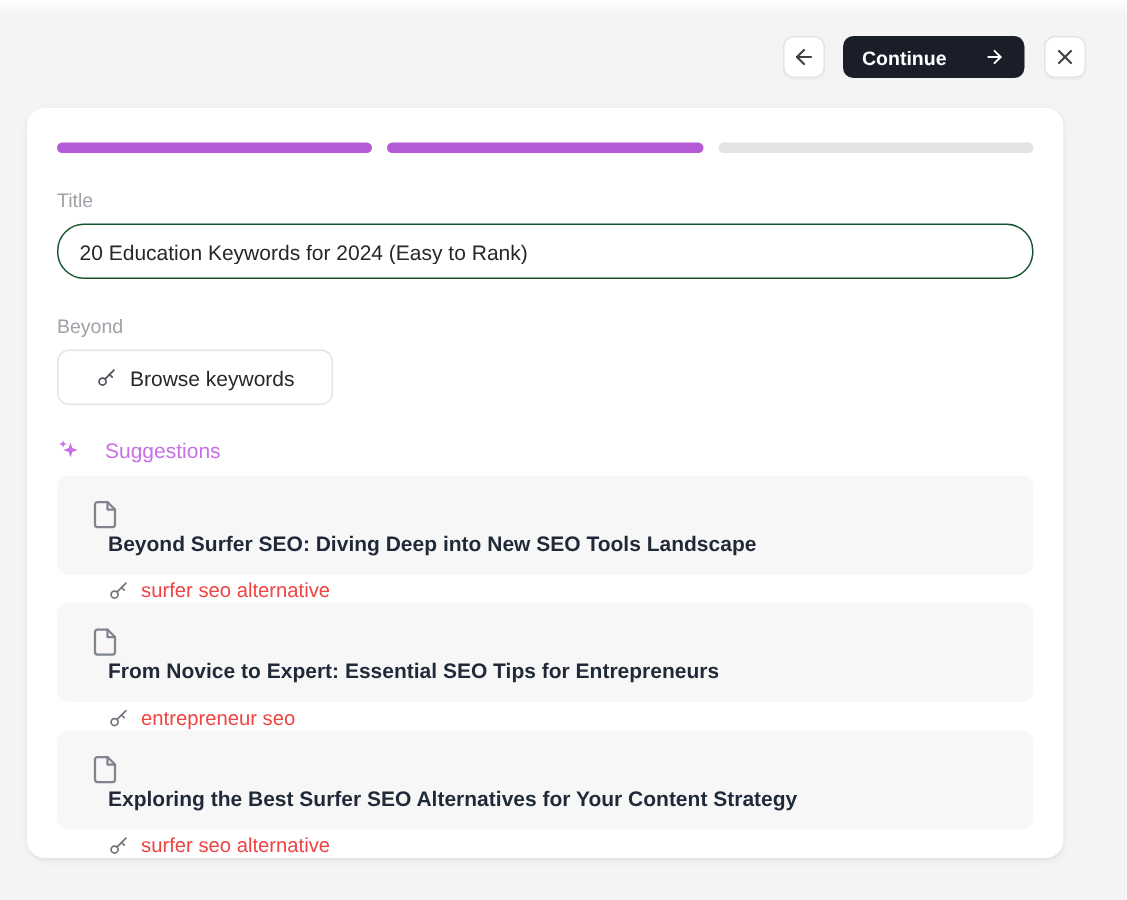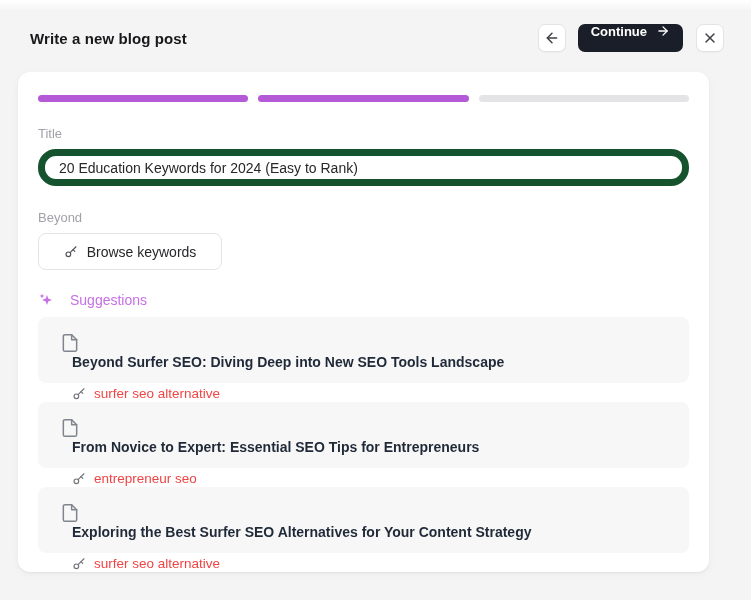--- a/index.html
+++ b/index.html
@@ -26,41 +26,41 @@
   }
   .header-spacer{ flex:1; }
   .icon-btn{
     width:28px; height:28px; border:1px solid #e4e4e7; border-radius:7px;
     background:#ffffff; display:flex; align-items:center; justify-content:center;
     color:#3f3f46; cursor:pointer; box-shadow:0 1px 1px rgba(0,0,0,.03);
   }
   .continue-btn{
     height:28px; margin-left:12px; padding:0 13px; border:none; border-radius:7px;
     background:#1a1e29; color:#ffffff; font-size:13px; font-weight:600;
-    display:flex; align-items:flex-start; gap:9px; cursor:pointer;
+    display:flex; align-items:center; gap:25px; cursor:pointer;
     font-family:inherit;
   }
   .close-btn{ margin-left:13px; }
   .icon-16 svg, .icon-16{ width:16px; height:16px; display:block; }
   .icon-14{ width:14px; height:14px; display:block; }
   
   .panel{
     position:absolute; left:18px; top:72px; width:691px; height:500px;
     background:#ffffff; border-radius:12px;
     box-shadow:0 1px 2px rgba(0,0,0,.05), 0 2px 8px rgba(0,0,0,.04);
     padding:23px 20px 0;
   }
   .progress-row{ display:flex; gap:10px; }
   .progress-seg{ flex:1; height:7px; border-radius:4px; background:#e4e4e7; }
   .field-label{
     margin-top:24px; font-size:13px; color:#a1a1aa;
   }
   .text-input{
     margin-top:8px; width:100%; height:37px;
-    border:7px solid #14532d; border-radius:18px;
+    border:1px solid #14532d; border-radius:18px;
     padding:0 14px; font-size:14px; color:#27272a;
     font-family:inherit; background:#ffffff; outline:none;
   }
   .keyword-row{ display:flex; gap:10px; margin-top:8px; }
   .keyword-row .text-input{ margin-top:0; flex:1; }
   .browse-btn{
     width:184px; height:37px; flex:none;
     border:1px solid #e4e4e7; border-radius:8px; background:#ffffff;
     display:flex; align-items:center; justify-content:center; gap:9px;
     font-size:14px; font-weight:500; color:#27272a; cursor:pointer;
@@ -93,21 +93,20 @@
   }
   .card-keyword-row .icon-14{ color:#74747c; }
   .card-keyword{ font-size:13.5px; }
 </style>
 </head>
 <body>
 
 <div class="top-strip"></div>
 
 <div class="header">
-  <div class="header-title">Write a new blog post</div>
   <div class="header-spacer"></div>
 
   <button class="icon-btn">
     <span class="icon-16">
       <svg viewBox="0 0 24 24" fill="none" stroke="currentColor" stroke-width="2.2" stroke-linecap="round" stroke-linejoin="round">
           <path d="M19 12H5"></path>
           <path d="m12 19-7-7 7-7"></path>
         </svg>
     </span>
   </button>

